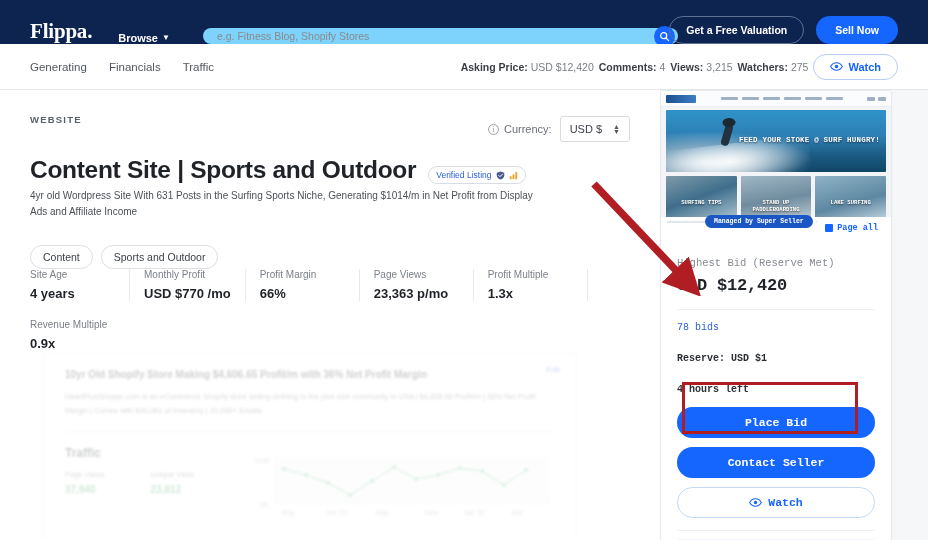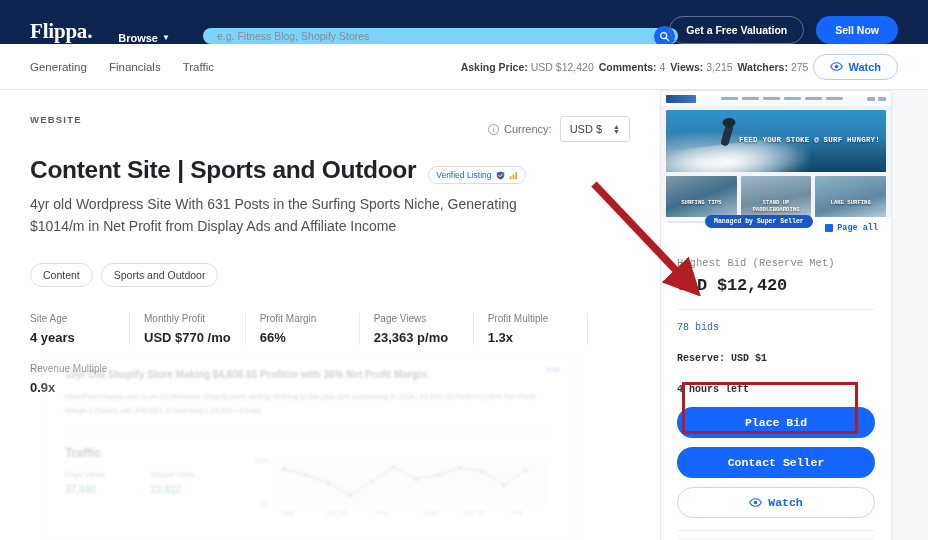--- a/index.html
+++ b/index.html
@@ -180,24 +180,24 @@
     color: #2a63d8;
     display: inline-flex;
     align-items: center;
     gap: 4px;
     margin-left: 12px;
     background: #fff;
     white-space: nowrap;
     cursor: pointer;
   }
   .desc {
-    font-size: 14px;
+    font-size: 10px;
     color: #4c5158;
     line-height: 1.55;
-    margin-top: 10px;
+    margin-top: 4px;
     max-width: 520px;
   }
   .pills { display: flex; gap: 8px; margin-top: 26px; }
   .pill {
     border: 1px solid #dcdfe4;
     border-radius: 13px;
     padding: 5px 12px;
     font-size: 10.5px;
     color: #3c4148;
     background: #fff;
@@ -229,21 +229,20 @@
     display: flex;
     align-items: center;
     gap: 11px;
     cursor: pointer;
   }
   .spin { display: flex; flex-direction: column; line-height: 5px; font-size: 7px; color: #555; }
 
   
   .statgrid {
     display: flex;
-    margin-top: 26px;
     flex-wrap: wrap;
   }
   .statcell {
     min-width: 100px;
     padding-right: 14px;
     margin-right: 14px;
     border-right: 1px solid #e7e9ec;
   }
   .statcell.wrapnew { border-right: none; margin-top: 18px; min-width: 0; }
   .stat-k { font-size: 10px; color: #7b8089; margin-bottom: 6px; }

